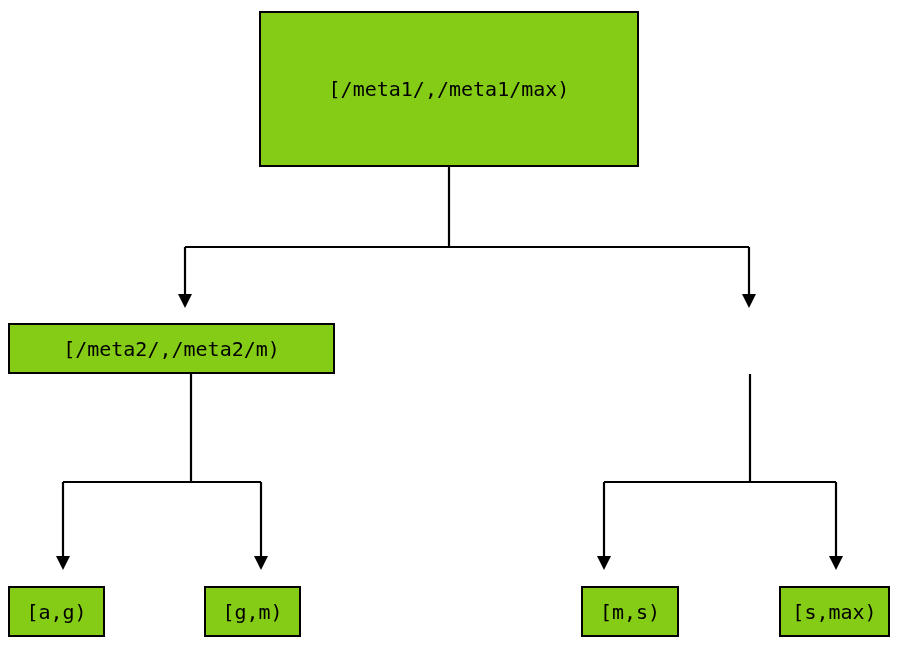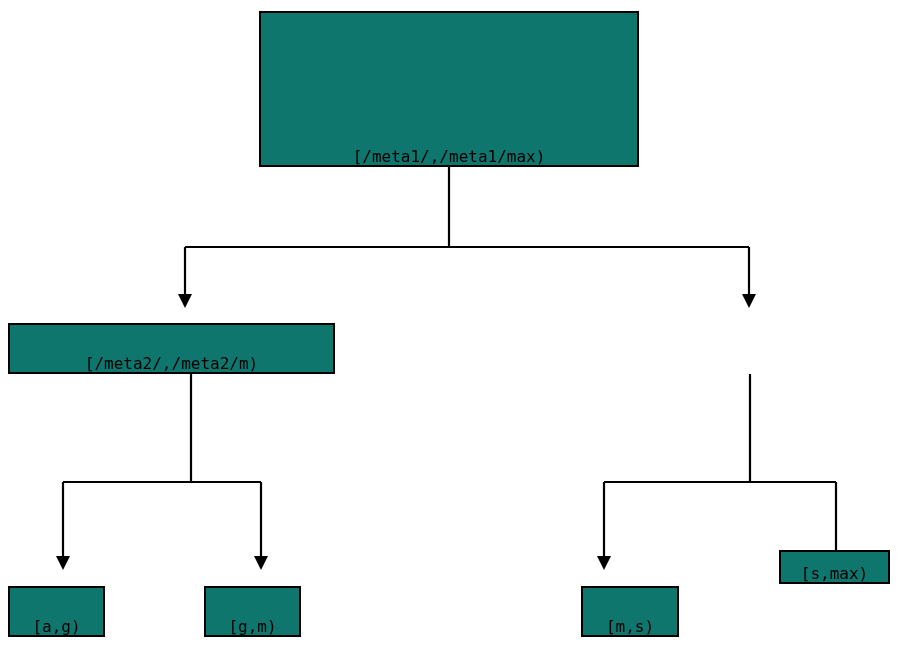--- a/index.html
+++ b/index.html
@@ -15,27 +15,27 @@
     position: relative;
     width: 912px;
     height: 652px;
     background: #ffffff;
     overflow: hidden;
   }
   .node-box {
     position: absolute;
     box-sizing: border-box;
     border: 2px solid #000000;
-    background: #0f766e;
+    background: #84cc16;
     display: flex;
-    align-items: flex-end;
+    align-items: center;
     justify-content: center;
     color: #000000;
     font-family: "DejaVu Sans Mono", monospace;
-    font-size: 16px;
+    font-size: 20px;
     letter-spacing: 0px;
     white-space: nowrap;
     line-height: 1;
   }
   .node-label {
     display: block;
     color: #000000;
   }
   .connector-layer {
     position: absolute;
@@ -99,17 +99,17 @@
   </div>
 
   <div class="node-box" style="left:204px; top:586px; width:97px; height:51px;">
     <span class="node-label">[g,m)</span>
   </div>
 
   <div class="node-box" style="left:581px; top:586px; width:98px; height:51px;">
     <span class="node-label">[m,s)</span>
   </div>
 
-  <div class="node-box" style="left:779px; top:550px; width:111px; height:34px;">
+  <div class="node-box" style="left:779px; top:586px; width:111px; height:51px;">
     <span class="node-label">[s,max)</span>
   </div>
 
 </div>
 
 </body></html>

